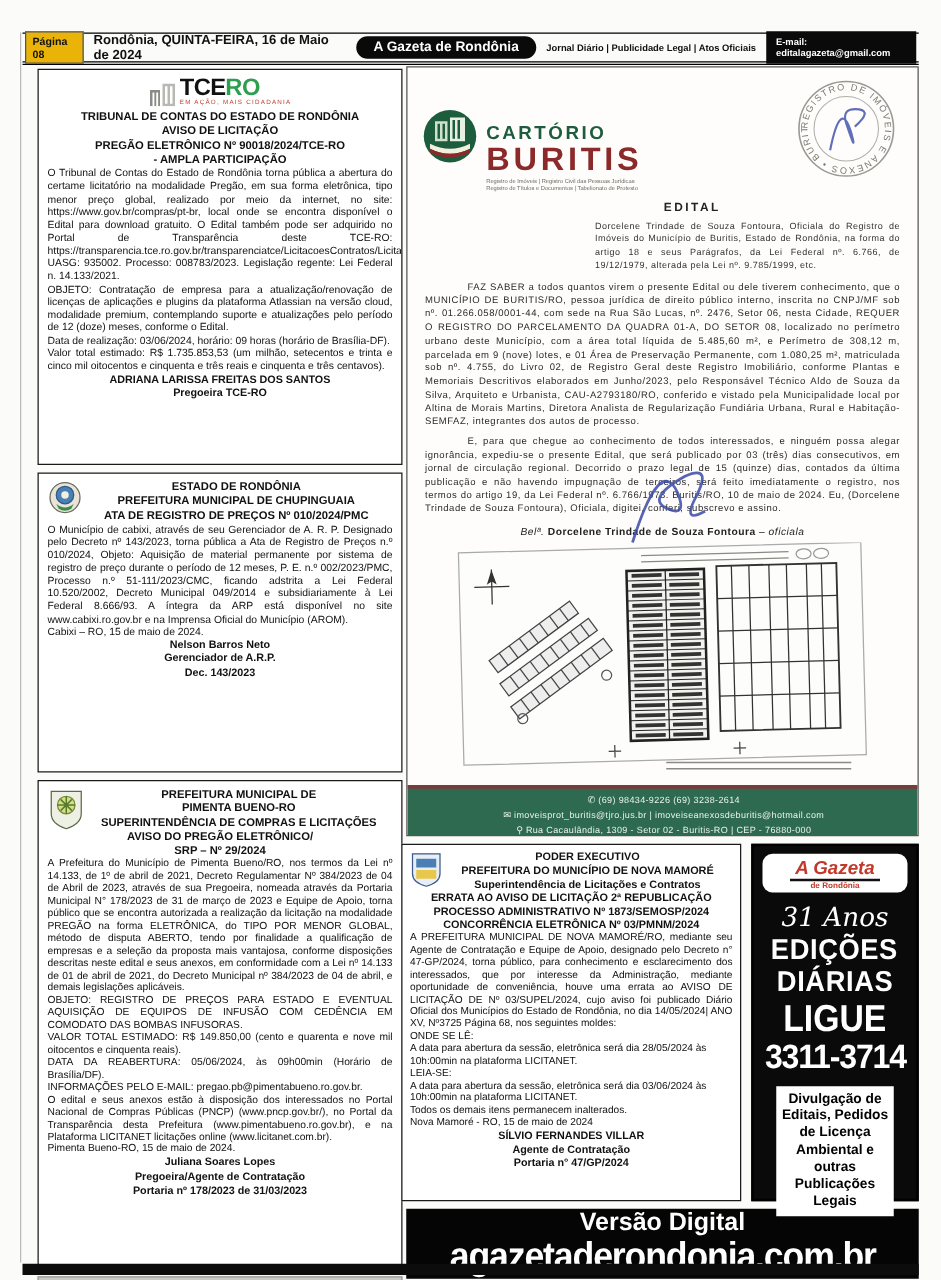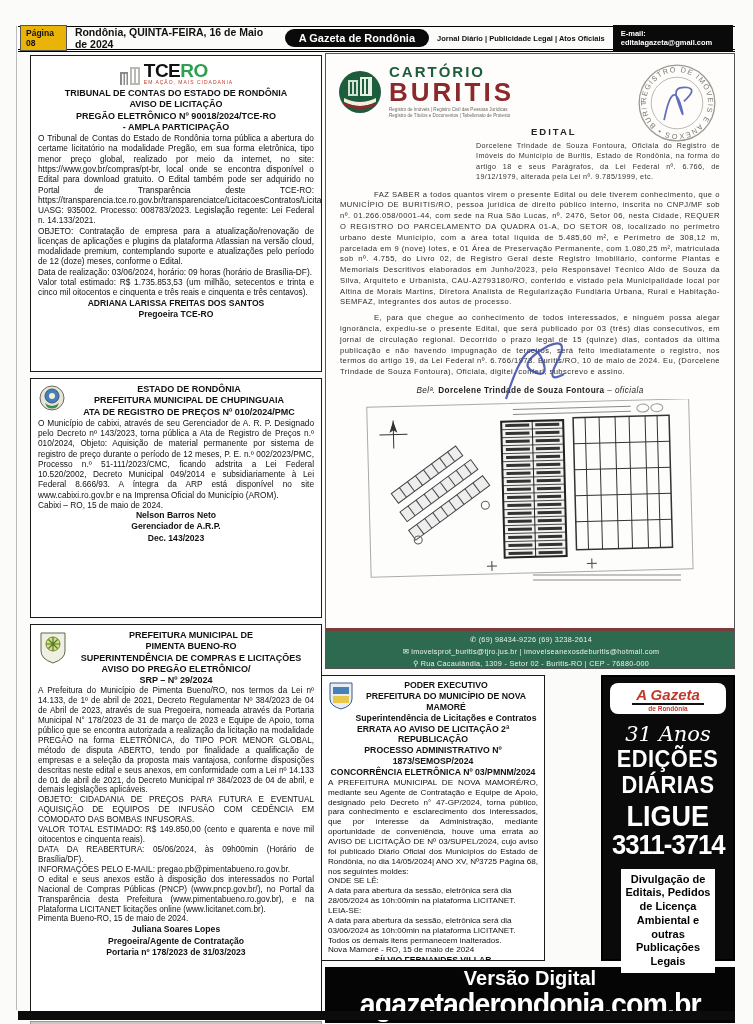--- a/index.html
+++ b/index.html
@@ -39,21 +39,21 @@
   .crest { position:absolute; left:8px; top:6px; }
 
   .left-banner { margin-top:6px; height:44px; background:#c9c9c5; border:1px solid #999;
                  display:flex; align-items:center; justify-content:center; }
   .left-banner span { font-weight:bold; font-size:24px; letter-spacing:-1px; transform:scaleX(0.88); white-space:nowrap; }
 
   
   #cart-box { position:relative; width:410px; height:616px; border:1px solid #555; background:#fffdfb; overflow:hidden; }
   .cart-head { position:relative; padding:10px 12px 0 12px; }
   .cart-logo { display:flex; gap:7px; align-items:center; }
-  .cart-words .l1 { color:#1d5c3c; font-weight:bold; font-size:15px; letter-spacing:2px; line-height:1; }
+  .cart-words .l1 { color:#1d5c3c; font-weight:bold; font-size:15px; letter-spacing:2px; line-height:1;margin-top:35px; }
   .cart-words .l2 { color:#8a2a2a; font-weight:bold; font-size:26px; letter-spacing:3px; line-height:1; }
   .cart-tag { font-size:4.6px; color:#6a6a62; margin-top:2px; line-height:1.4; }
   .stamp { position:absolute; right:14px; top:6px; width:86px; height:86px; }
   .edital-lbl { font-weight:bold; font-size:9.5px; letter-spacing:2px; margin:6px 12px 0 205px; color:#222; }
   .cart-intro { margin:4px 14px 0 150px; font-size:7.2px; letter-spacing:0.4px; line-height:1.45; color:#333; text-align:justify; }
   .cart-body { margin:7px 14px 0 14px; }
   .cart-body p { font-size:7.6px; letter-spacing:0.45px; line-height:1.42; color:#2b2b2b; text-align:justify; margin-bottom:5px; text-indent:34px; }
   .cart-sig { position:relative; text-align:center; font-size:8.2px; color:#222; margin-top:8px; letter-spacing:0.4px; }
   .cart-sig .pre { font-style:italic; }
   .cart-sig .nm { font-weight:bold; }
@@ -62,21 +62,21 @@
 
   .plat { display:block; margin:4px auto 0; }
 
   .cart-contact { position:absolute; left:0; right:0; bottom:0; height:40px; background:#2d6a50;
                   border-top:3px solid #7a3b3b; color:#eaf3ee; text-align:center;
                   font-size:7.2px; line-height:1.6; padding-top:3px; letter-spacing:0.3px; }
   .cart-contact .ic { font-size:7.5px; margin:0 2px; }
 
   
   .lower { position:relative; margin-top:6px; height:286px; }
-  #mam-box { position:absolute; left:-4px; top:0; width:224px; height:286px; border:1.5px solid #1a1a1a;
+  #mam-box { position:absolute; left:-4px; top:0; width:272px; height:286px; border:1.5px solid #1a1a1a;
              background:#fff; padding:4px 6px; overflow:hidden; }
   #mam-box .ttl { font-size:8.7px; }
   #mam-box .body8 p { font-size:8.1px; line-height:1.22; }
 
   .ad { position:absolute; right:0; top:0; width:134px; height:286px; background:#0a0a0a;
         border:2px solid #000; padding:6px 5px; display:flex; flex-direction:column; align-items:center; }
   .ad-logo { background:#fff; border-radius:8px; width:116px; padding:3px 0 2px; text-align:center; }
   .ad-logo .g1 { color:#c0392b; font-weight:bold; font-style:italic; font-size:15px; line-height:1;
                  border-bottom:2px solid #111; display:inline-block; padding:0 4px 1px; }
   .ad-logo .g2 { display:block; color:#c0392b; font-weight:bold; font-size:6.5px; }
@@ -166,21 +166,21 @@
         <circle cx="14" cy="13" r="7" fill="#cfe08a" stroke="#7a8a3a"></circle>
         <path d="M14 6 v14 M7 13 h14 M9.5 8.5 l9 9 M18.5 8.5 l-9 9" stroke="#5a7a2a" stroke-width="1.2" fill="none"></path>
       </svg>
       <div class="ttl" style="margin-left:30px">PREFEITURA MUNICIPAL DE</div>
       <div class="ttl" style="margin-left:30px">PIMENTA BUENO-RO</div>
       <div class="ttl" style="margin-left:30px">SUPERINTENDÊNCIA DE COMPRAS E LICITAÇÕES</div>
       <div class="ttl">AVISO DO PREGÃO ELETRÔNICO/</div>
       <div class="ttl">SRP – Nº 29/2024</div>
       <div class="body8">
         <p>A Prefeitura do Município de Pimenta Bueno/RO, nos termos da Lei nº 14.133, de 1º de abril de 2021, Decreto Regulamentar Nº 384/2023 de 04 de Abril de 2023, através de sua Pregoeira, nomeada através da Portaria Municipal N° 178/2023 de 31 de março de 2023 e Equipe de Apoio, torna público que se encontra autorizada a realização da licitação na modalidade PREGÃO na forma ELETRÔNICA, do TIPO POR MENOR GLOBAL, método de disputa ABERTO, tendo por finalidade a qualificação de empresas e a seleção da proposta mais vantajosa, conforme disposições descritas neste edital e seus anexos, em conformidade com a Lei nº 14.133 de 01 de abril de 2021, do Decreto Municipal nº 384/2023 de 04 de abril, e demais legislações aplicáveis.</p>
-        <p>OBJETO: CIDADANIA DE PREÇOS PARA FUTURA E EVENTUAL AQUISIÇÃO DE EQUIPOS DE INFUSÃO COM CEDÊNCIA EM COMODATO DAS BOMBAS INFUSORAS.</p>
+        <p>OBJETO: REGISTRO DE PREÇOS PARA ESTADO E EVENTUAL AQUISIÇÃO DE EQUIPOS DE INFUSÃO COM CEDÊNCIA EM COMODATO DAS BOMBAS INFUSORAS.</p>
         <p>VALOR TOTAL ESTIMADO: R$ 149.850,00 (cento e quarenta e nove mil oitocentos e cinquenta reais).</p>
         <p>DATA DA REABERTURA: 05/06/2024, às 09h00min (Horário de Brasília/DF).</p>
         <p>INFORMAÇÕES PELO E-MAIL: pregao.pb@pimentabueno.ro.gov.br.</p>
         <p>O edital e seus anexos estão à disposição dos interessados no Portal Nacional de Compras Públicas (PNCP) (www.pncp.gov.br/), no Portal da Transparência desta Prefeitura (www.pimentabueno.ro.gov.br), e na Plataforma LICITANET licitações online (www.licitanet.com.br).</p>
         <p style="text-align:left">Pimenta Bueno-RO, 15 de maio de 2024.</p>
       </div>
       <div class="sig">Juliana Soares Lopes</div>
       <div class="sig">Pregoeira/Agente de Contratação</div>
       <div class="sig">Portaria nº 178/2023 de 31/03/2023</div>
     </div>

